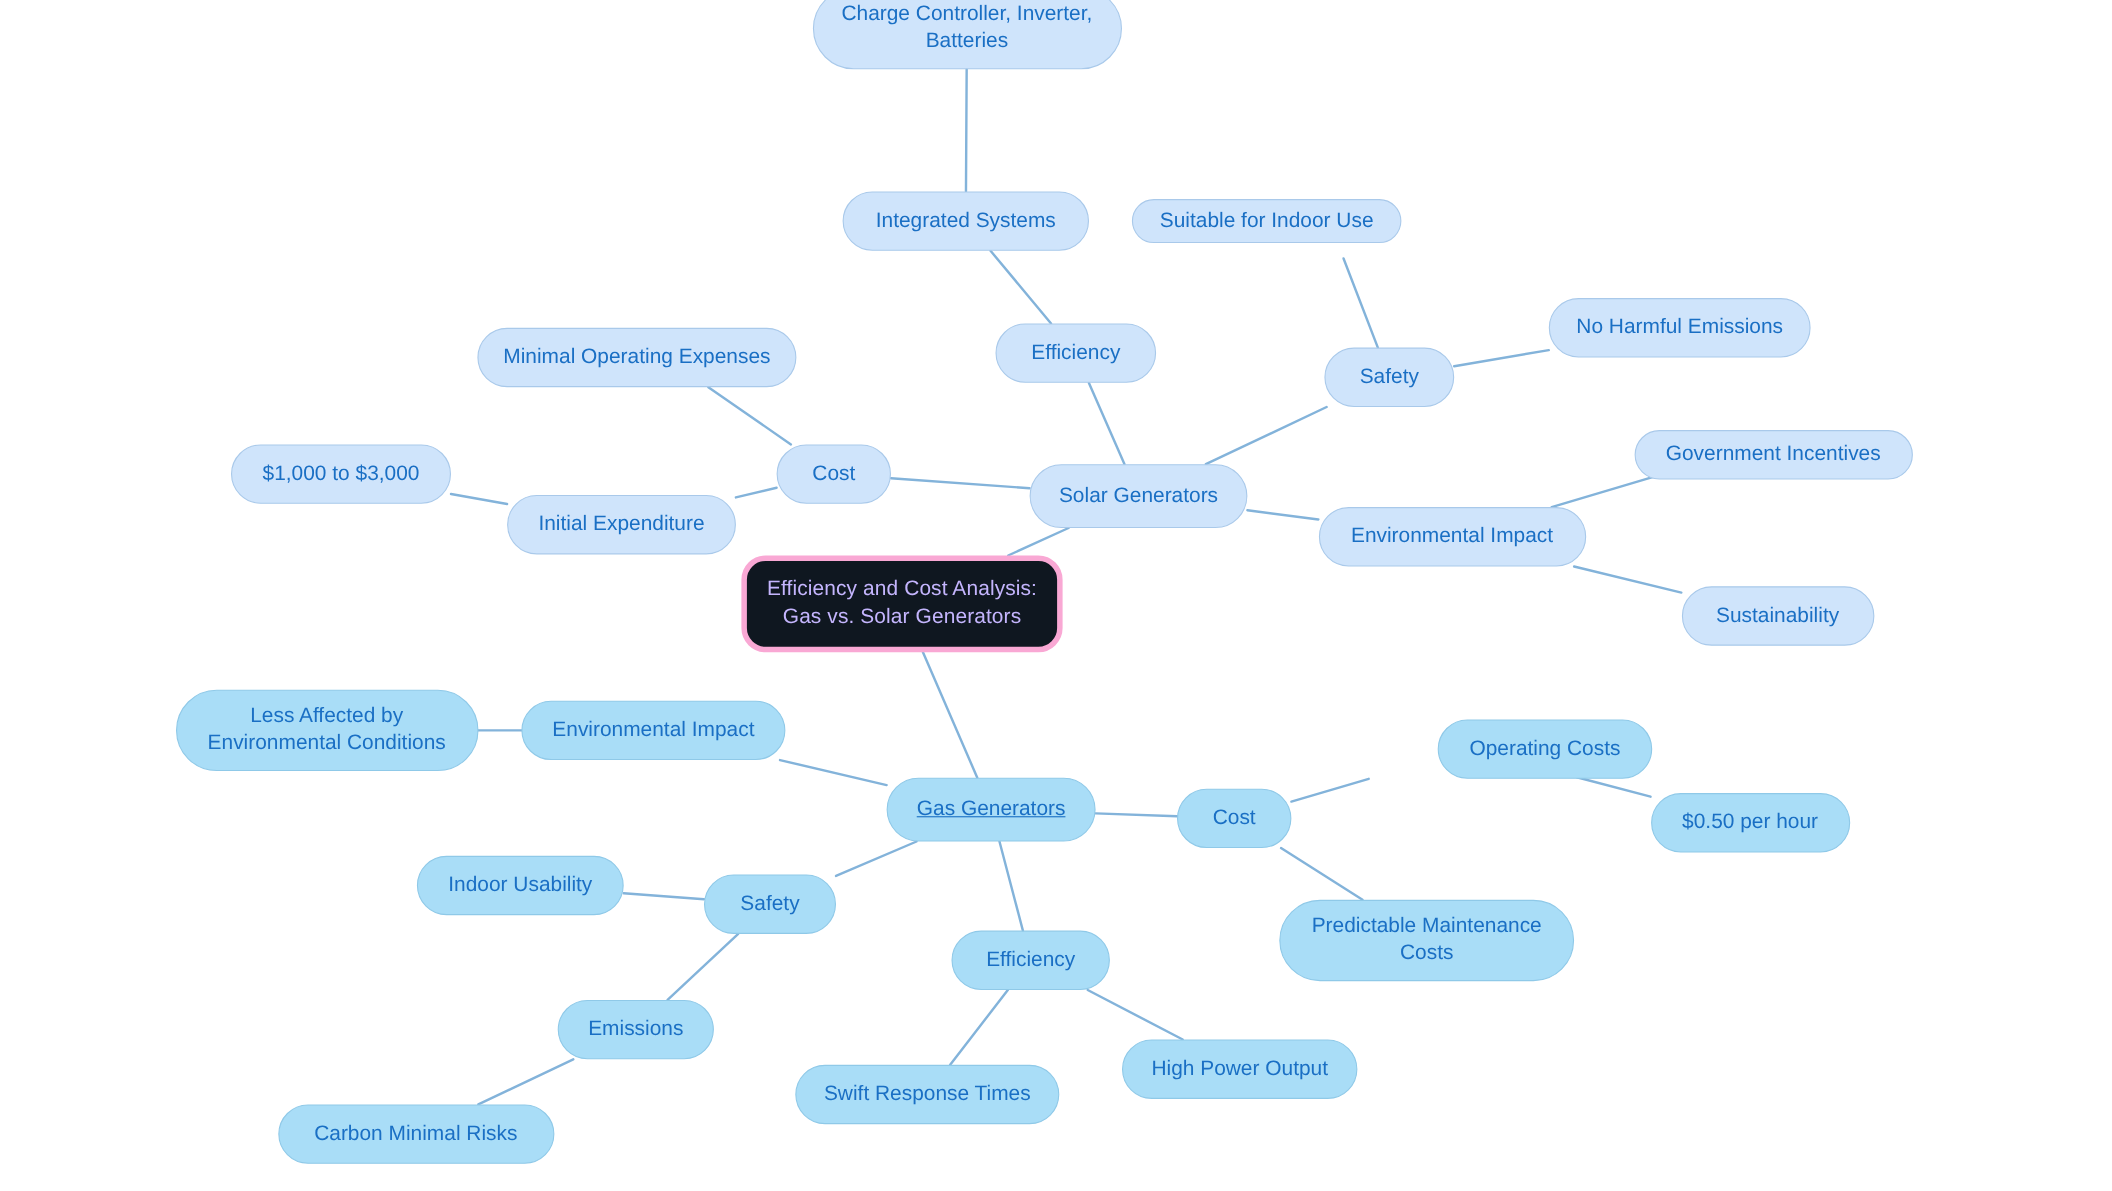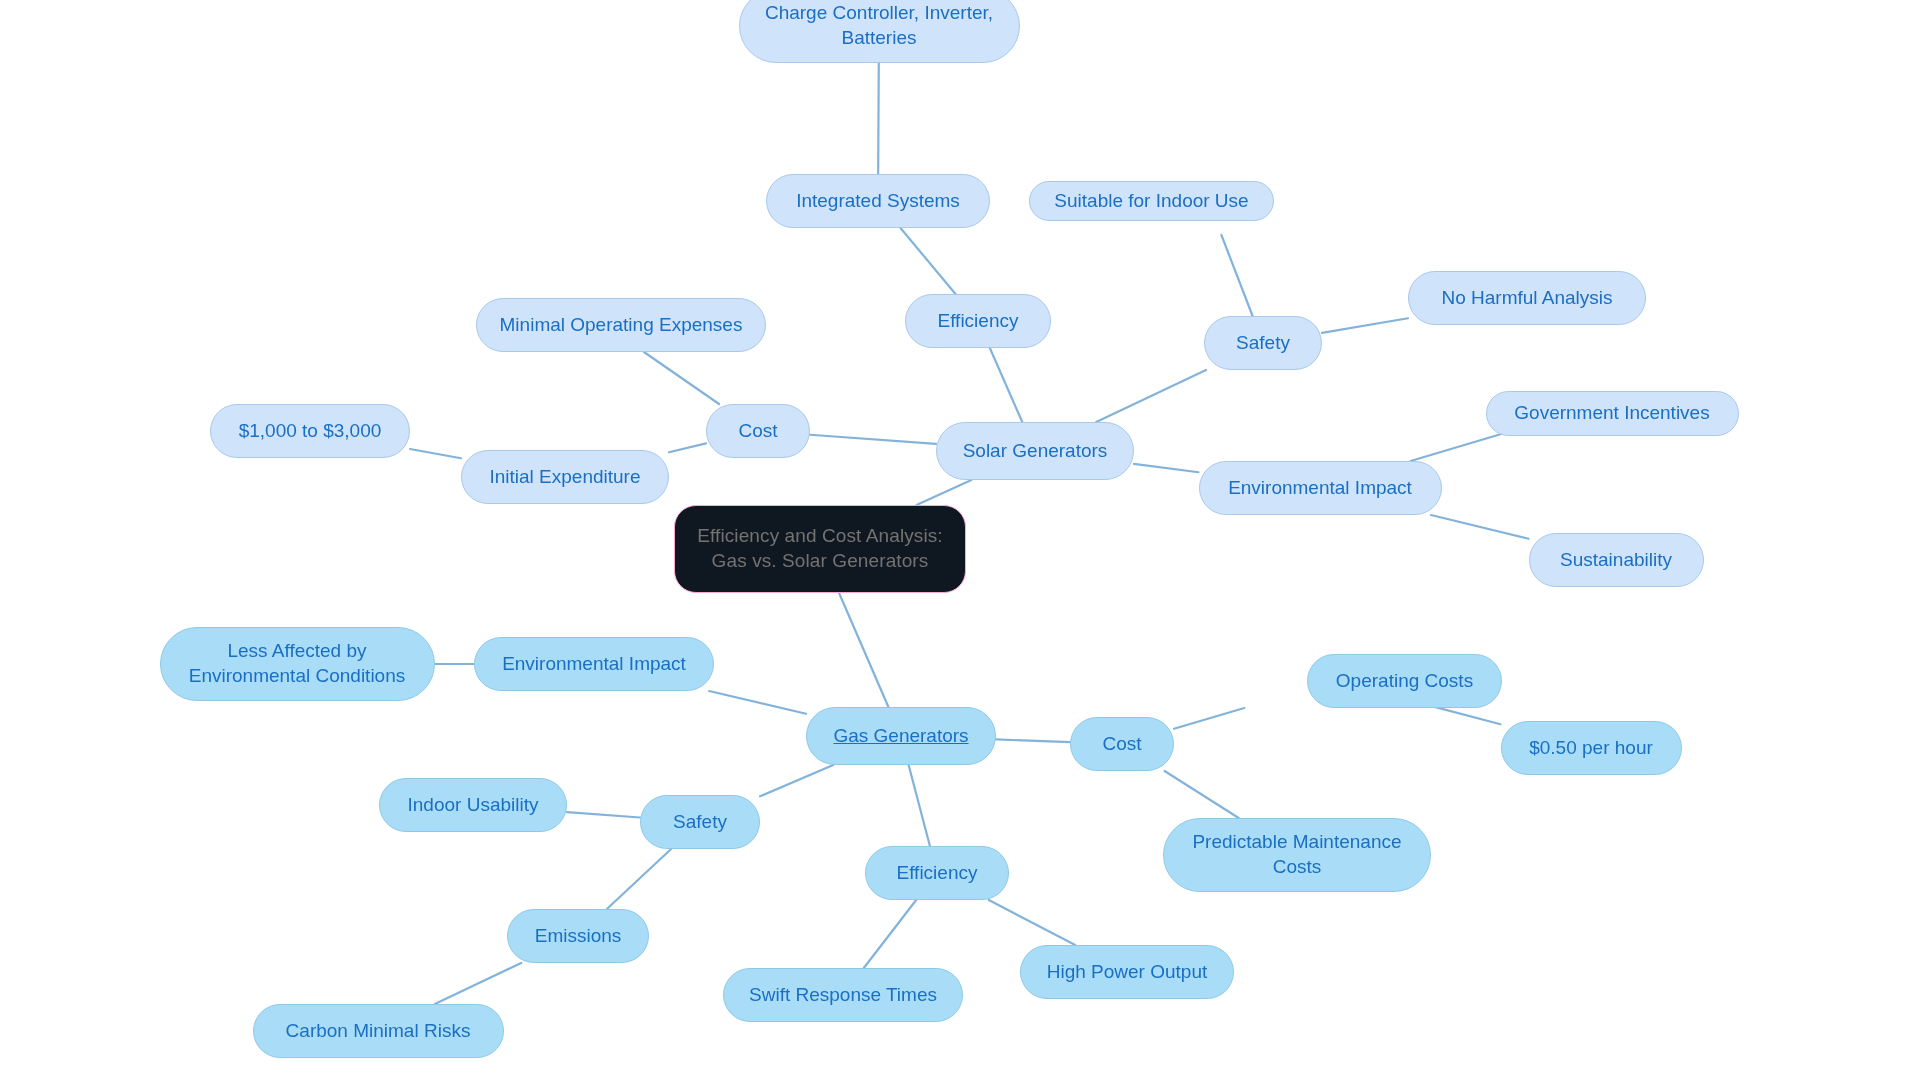--- a/index.html
+++ b/index.html
@@ -33,22 +33,22 @@
     align-items: center;
     justify-content: center;
     text-align: center;
     border-radius: 999px;
     line-height: 1.30;
     white-space: pre-line;
     padding: 0 14px;
   }
   .node.root {
     background: #0f1720;
-    border: 1px solid #f9a8d4;
-    color: #737373;
+    border: 5px solid #f9a8d4;
+    color: #c4b5fd;
     font-size: 19px;
     border-radius: 22px;
     letter-spacing: .1px;
   }
   .node.solar {
     background: #cfe4fb;
     border: 1.3px solid #a9c9ea;
     color: #1a6fc4;
     font-size: 19px;
   }
@@ -95,26 +95,26 @@
     </svg>
   <div id="node-layer">
       <div class="node root" style="left: 674px; top: 505px; width: 292px; height: 88px;">Efficiency and Cost Analysis:
 Gas vs. Solar Generators</div>
       <div class="node solar" style="left: 936px; top: 422px; width: 198px; height: 58px;">Solar Generators</div>
       <div class="node solar" style="left: 905px; top: 294px; width: 146px; height: 54px;">Efficiency</div>
       <div class="node solar" style="left: 766px; top: 174px; width: 224px; height: 54px;">Integrated Systems</div>
       <div class="node solar" style="left: 738.5px; top: -11px; width: 281px; height: 74px;">Charge Controller, Inverter,
 Batteries</div>
       <div class="node solar" style="left: 706px; top: 404px; width: 104px; height: 54px;">Cost</div>
-      <div class="node solar" style="left: 476px; top: 298px; width: 290px; height: 54px; text-align: right;">Minimal Operating Expenses</div>
+      <div class="node solar" style="left: 434px; top: 298px; width: 290px; height: 54px; text-align: right;">Minimal Operating Expenses</div>
       <div class="node solar" style="left: 461px; top: 450px; width: 208px; height: 54px;">Initial Expenditure</div>
       <div class="node solar" style="left: 210px; top: 404px; width: 200px; height: 54px;">$1,000 to $3,000</div>
       <div class="node solar" style="left: 1204px; top: 316px; width: 118px; height: 54px;">Safety</div>
       <div class="node solar" style="left: 1029px; top: 181px; width: 245px; height: 40px;">Suitable for Indoor Use</div>
-      <div class="node solar" style="left: 1408px; top: 271px; width: 238px; height: 54px;">No Harmful Analysis</div>
+      <div class="node solar" style="left: 1408px; top: 271px; width: 238px; height: 54px;">No Harmful Emissions</div>
       <div class="node solar" style="left: 1198.5px; top: 461px; width: 243px; height: 54px;">Environmental Impact</div>
       <div class="node solar" style="left: 1485.5px; top: 391px; width: 253px; height: 45px;">Government Incentives</div>
       <div class="node solar" style="left: 1528.5px; top: 533px; width: 175px; height: 54px;">Sustainability</div>
       <div class="node gas" style="left: 806px; top: 707px; width: 190px; height: 58px; text-decoration: underline;">Gas Generators</div>
       <div class="node gas" style="left: 474px; top: 637px; width: 240px; height: 54px;">Environmental Impact</div>
       <div class="node gas" style="left: 159.5px; top: 627px; width: 275px; height: 74px;">Less Affected by
 Environmental Conditions</div>
       <div class="node gas" style="left: 640px; top: 795px; width: 120px; height: 54px;">Safety</div>
       <div class="node gas" style="left: 379px; top: 778px; width: 188px; height: 54px;">Indoor Usability</div>
       <div class="node gas" style="left: 507px; top: 909px; width: 142px; height: 54px;">Emissions</div>

